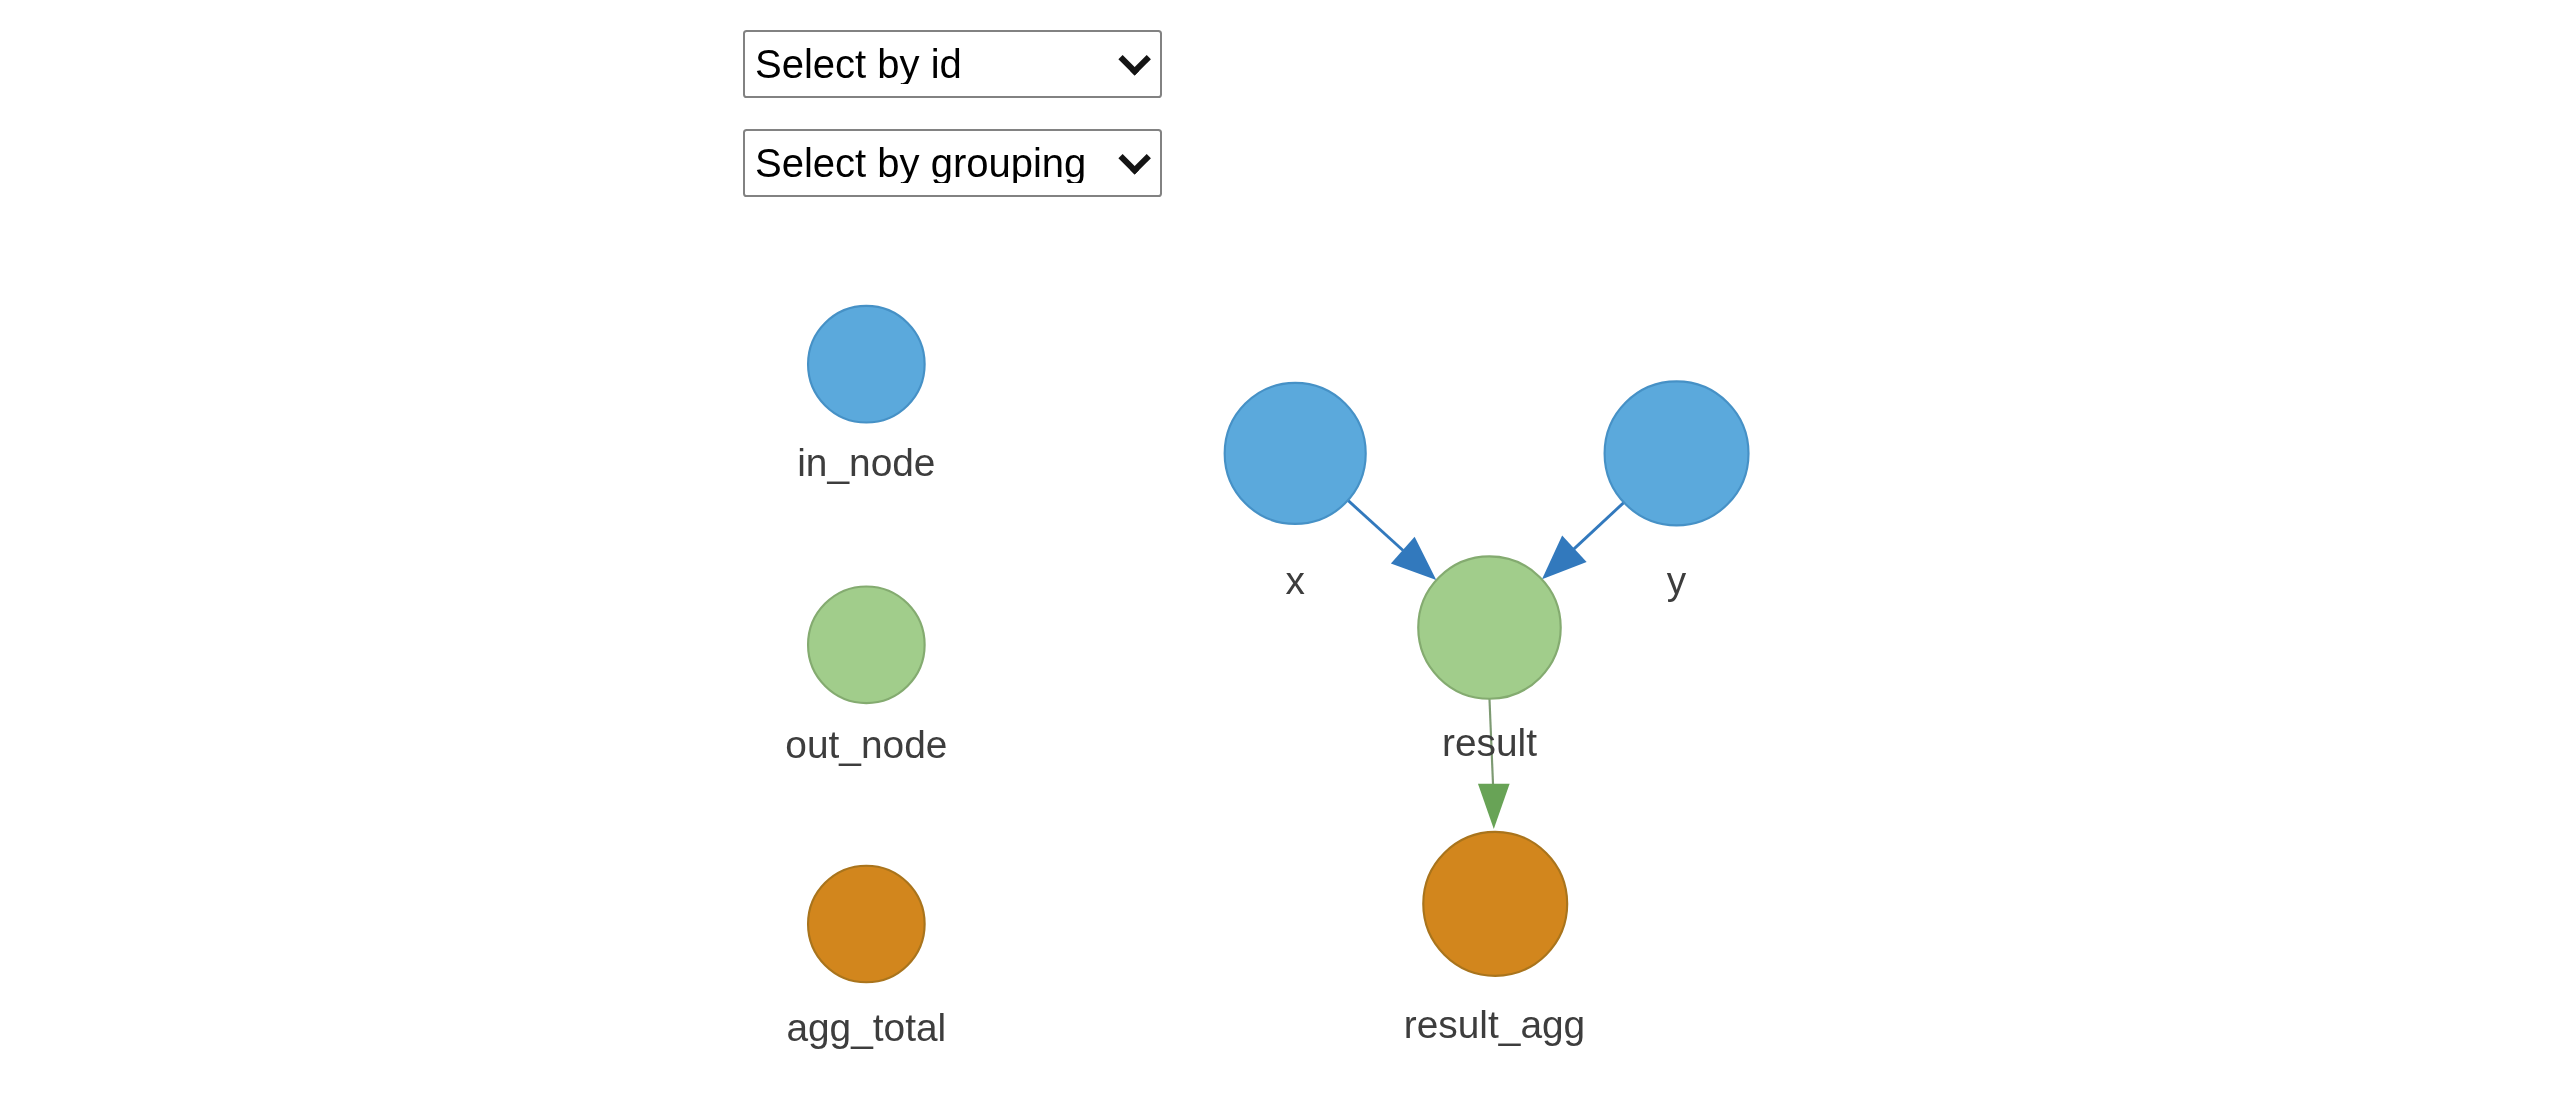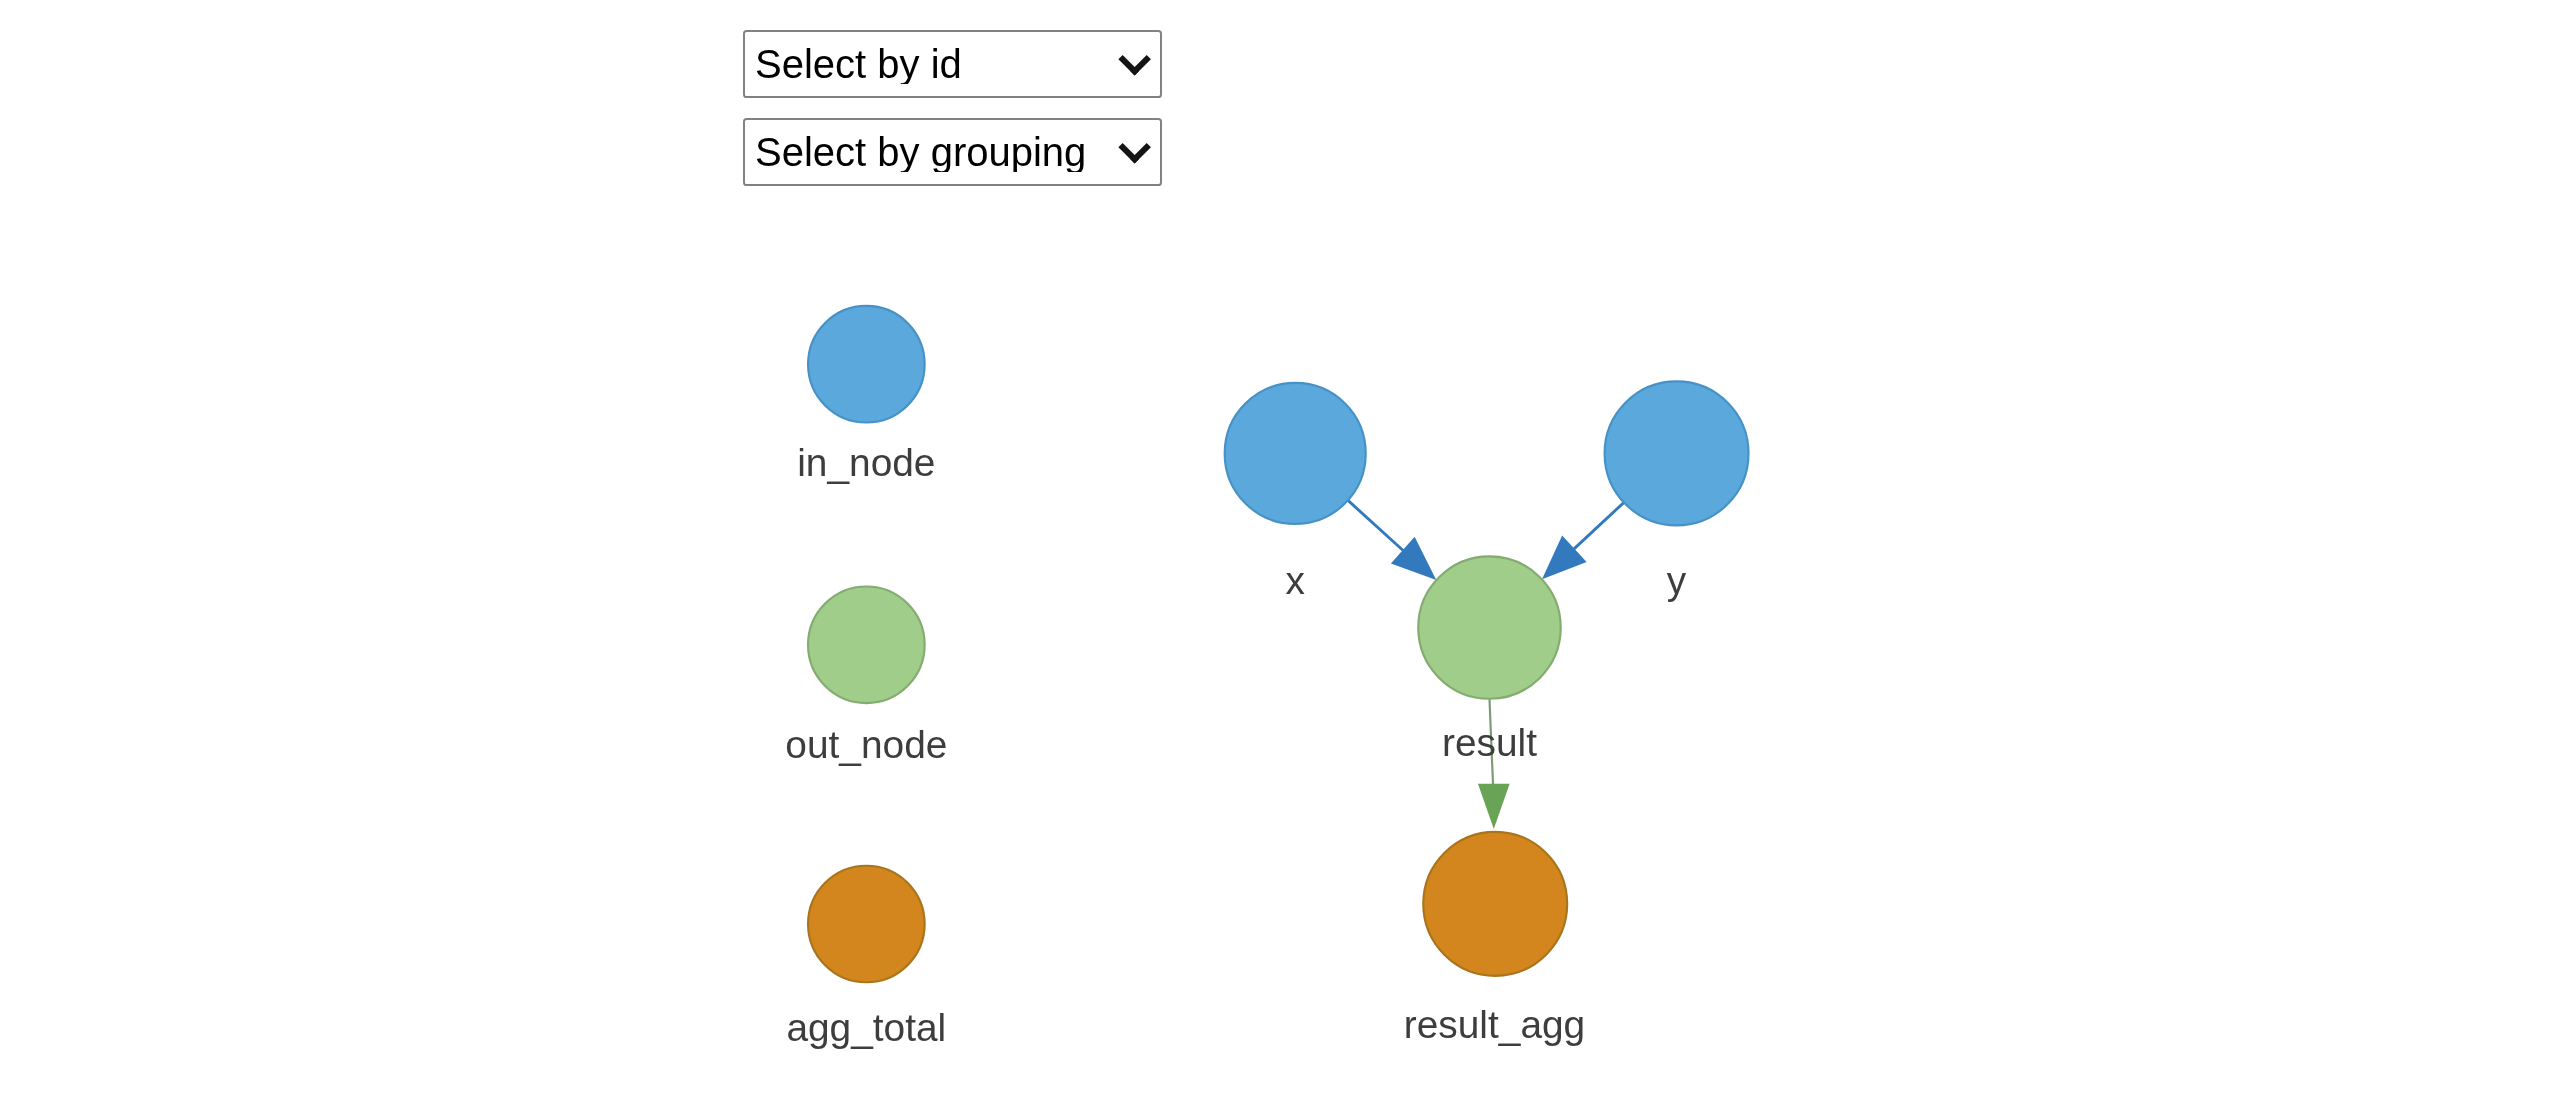--- a/index.html
+++ b/index.html
@@ -17,21 +17,21 @@
     height: 1109px;
     background: #ffffff;
   }
   .select-wrap {
     position: absolute;
     left: 743px;
     width: 419px;
     height: 68px;
   }
   .select-wrap.first  { top: 29.5px; }
-  .select-wrap.second { top: 118px; }
+  .select-wrap.second { top: 129px; }
   select.ctrl {
     -webkit-appearance: none;
     -moz-appearance: none;
     appearance: none;
     width: 100%;
     height: 100%;
     box-sizing: border-box;
     background: #ffffff;
     color: #000000;
     border: 2.2px solid #828282;

